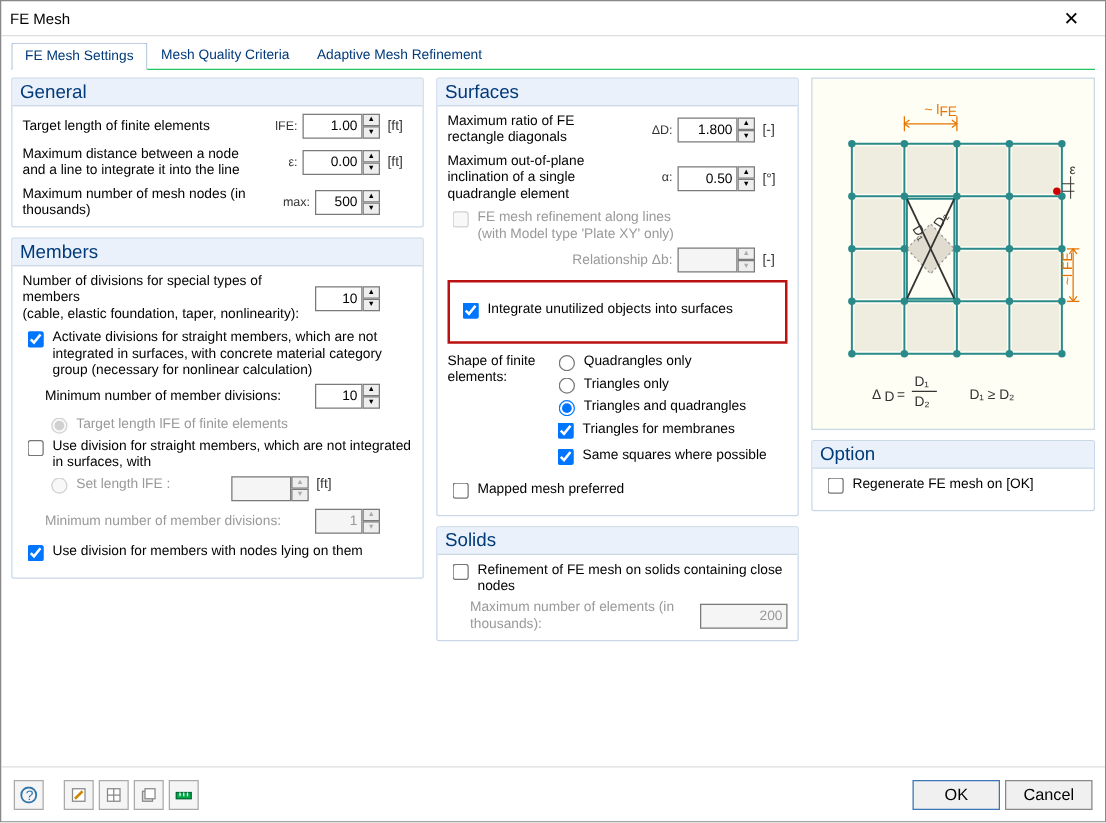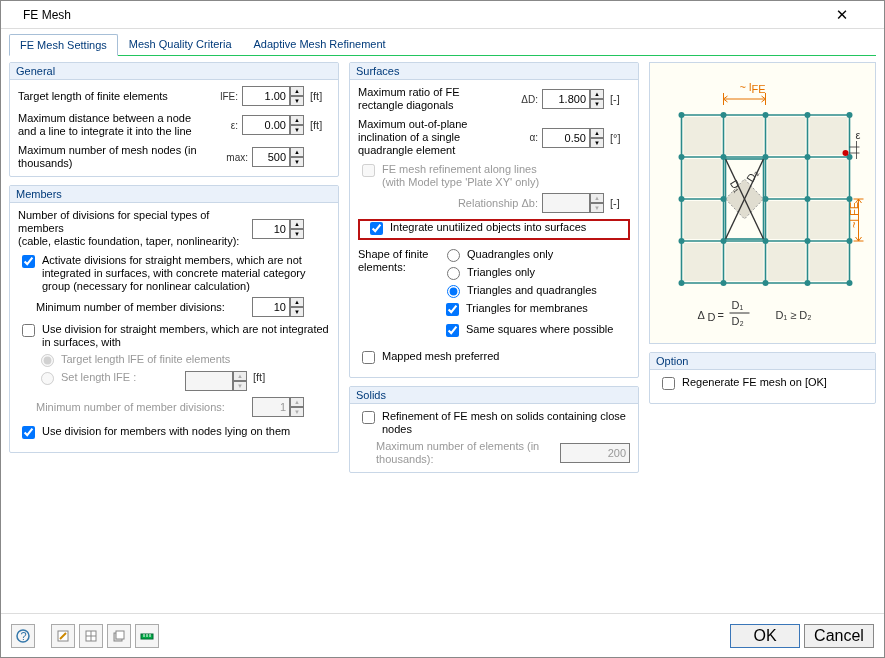--- a/index.html
+++ b/index.html
@@ -1,51 +1,51 @@
 <!DOCTYPE html>
 <html><head>
 <meta charset="utf-8">
 <style>
 * { box-sizing: border-box; font-family: "Segoe UI", Tahoma, sans-serif; font-size: 11px; }
 body { margin: 0; background: #fff; }
 .window { width: 885px; height: 658px; border: 1px solid #888; background: #fff; display: flex; flex-direction: column; }
-.titlebar { height: 28px; display: flex; align-items: center; padding: 0 22px; border-bottom: 1px solid #ddd; }
+.titlebar { height: 28px; display: flex; align-items: center; padding: 0 7px; border-bottom: 1px solid #ddd; }
 .titlebar .title { flex: 1; font-size: 12px; }
 .titlebar .close { width: 40px; text-align: center; font-size: 15px; cursor: pointer; }
 .tabs { display: flex; border-bottom: 1px solid #22c55e; margin: 4px 8px 0 8px; }
 .tab { padding: 4px 10px; border: 1px solid transparent; cursor: pointer; color: #003a7a; }
 .tab.active { border: 1px solid #a7bfd7; border-bottom: 1px solid #fff; background: #fff; border-radius: 2px 2px 0 0; position: relative; top: 1px; }
 .content { flex: 1; display: flex; padding: 6px 8px 0 8px; gap: 10px; }
 .col { display: flex; flex-direction: column; gap: 8px; }
 .col-1 { width: 330px; }
 .col-2 { width: 290px; }
 .col-3 { flex: 1; }
 .group { border: 1px solid #c9d7e7; border-radius: 2px; }
-.group-title { background: #eaf1fa; color: #003a7a; font-weight: 400; padding: 2px 6px; border-bottom: 1px solid #c9d7e7; font-size: 11px; }
+.group-title { background: #eaf1fa; color: #003a7a; font-weight: 400; padding: 2px 6px; border-bottom: 1px solid #c9d7e7; font-size: 15px; }
 .group-body { padding: 6px 8px; }
 .row { display: flex; align-items: center; margin-bottom: 6px; gap: 4px; }
 .row:last-child { margin-bottom: 0; }
 .lbl { flex: 1; line-height: 13px; }
 .sym { width: 28px; text-align: right; color: #333; font-size: 10px; }
 .spinner { display: flex; align-items: center; }
 .spinner input { width: 48px; height: 20px; text-align: right; padding-right: 3px; border: 1px solid #7a7a7a; font-size: 11px; }
 .spin-btns { display: flex; flex-direction: column; }
 .spin-btns button { width: 14px; height: 10px; font-size: 6px; line-height: 6px; padding: 0; border: 1px solid #7a7a7a; background: #eee; cursor: pointer; }
 .unit { width: 20px; margin-left: 2px; color: #333; }
 .chk { display: flex; align-items: flex-start; gap: 4px; margin-bottom: 4px; }
 .chk input[type=checkbox], .chk input[type=radio] { margin-top: 1px; }
 .chk-label { line-height: 13px; }
 .indent { margin-left: 18px; }
 .disabled { color: #999; }
 .disabled input { color: #999; background: #f5f5f5; }
-.highlight { border: 2px solid #b11; padding: 0 6px; margin: 2px 0 8px 0; }
+.highlight { border: 2px solid #b11; padding: 15px 6px; margin: 2px 0 8px 0; }
 .diagram { border: 1px solid #c9d7e7; background: #fffef5; height: 282px; position: relative; }
 .footer { height: 44px; display: flex; align-items: center; padding: 0 10px; border-top: 1px solid #ddd; gap: 4px; }
 .footer .spacer { flex: 1; }
-.btn { min-width: 70px; height: 24px; border: 1px solid #888; background: #f0f0f0; cursor: pointer; font-size: 16px; }
+.btn { min-width: 70px; height: 24px; border: 1px solid #888; background: #f0f0f0; cursor: pointer; font-size: 13px; }
 .btn-ok { border: 1px solid #3a76b8; }
 .iconbtn { width: 24px; height: 24px; border: 1px solid #aaa; background: #f5f5f5; display: inline-flex; align-items: center; justify-content: center; cursor: pointer; }
 svg.diag { width: 100%; height: 100%; }
 </style>
 </head>
 <body>
 
 <div class="window">
   <div class="titlebar">
     <span class="title">FE Mesh</span>
@@ -129,27 +129,27 @@
             <span class="lbl">Minimum number of member divisions:</span>
             <span class="spinner">
               <input type="text" style="width: 38px;" value="10">
               <span class="spin-btns">
                   <button>▲</button>
                   <button>▼</button>
                 </span>
             </span>
             <span class="unit"></span>
           </div>
+          <div class="chk indent disabled">
+            <input type="radio" checked="" disabled="" style="">
+            <span class="chk-label">Target length lFE of finite elements</span>
+          </div>
           <div class="chk">
             <input type="checkbox" style="">
             <span class="chk-label">Use division for straight members, which are not integrated in surfaces, with</span>
-          </div>
-          <div class="chk indent disabled">
-            <input type="radio" checked="" disabled="" style="">
-            <span class="chk-label">Target length lFE of finite elements</span>
           </div>
           <div class="chk indent disabled">
             <input type="radio" disabled="" style="">
             <span class="chk-label" style="width:120px">Set length lFE :</span>
             <span class="spinner">
               <input type="text" disabled="" style="width: 48px;">
               <span class="spin-btns">
                   <button disabled="">▲</button>
                   <button disabled="">▼</button>
                 </span>

